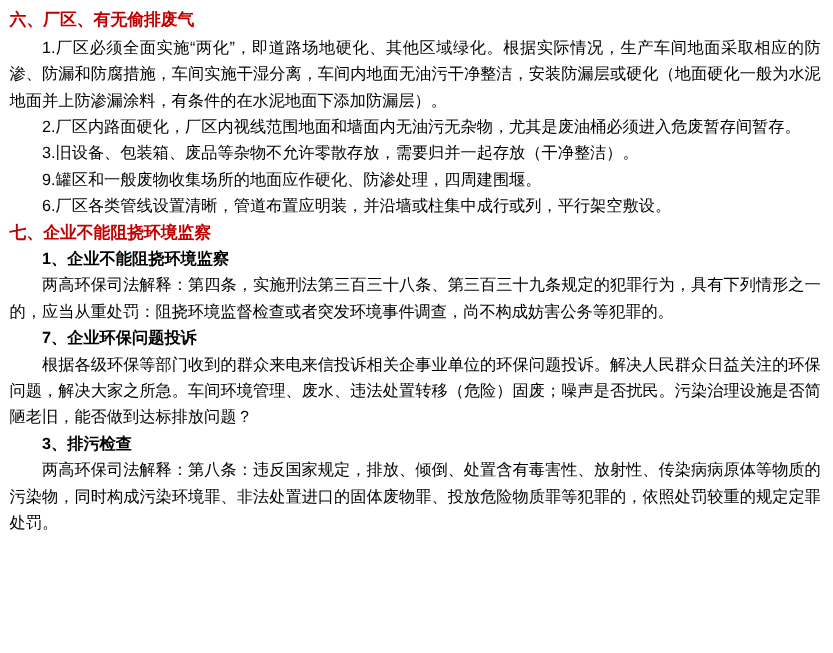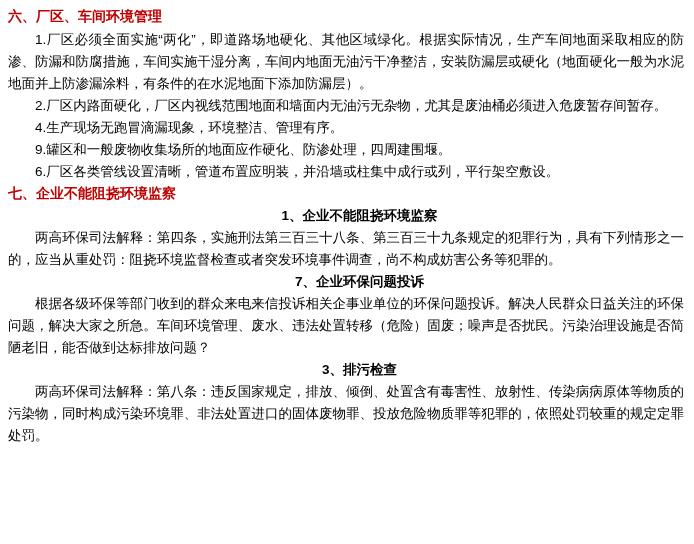--- a/index.html
+++ b/index.html
@@ -36,36 +36,35 @@
     text-align: justify;
     text-justify: inter-ideograph;
     text-indent: 2em;
     line-height: 1.63;
   }
   .sub-heading {
     margin: 0;
     font-weight: bold;
     text-indent: 2em;
     line-height: 1.63;
-    text-align: center;
   }
   .block {
     margin: 0;
   }
 </style>
 </head>
 <body>
 
 <div class="page">
 
   <div class="block">
-    <div class="section-heading">六、厂区、车间环境管理</div>
+    <div class="section-heading">六、厂区、有无偷排废气</div>
     <p class="para">1.厂区必须全面实施“两化”，即道路场地硬化、其他区域绿化。根据实际情况，生产车间地面采取相应的防渗、防漏和防腐措施，车间实施干湿分离，车间内地面无油污干净整洁，安装防漏层或硬化（地面硬化一般为水泥地面并上防渗漏涂料，有条件的在水泥地面下添加防漏层）。</p>
     <p class="para">2.厂区内路面硬化，厂区内视线范围地面和墙面内无油污无杂物，尤其是废油桶必须进入危废暂存间暂存。</p>
-    <p class="para">4.生产现场无跑冒滴漏现象，环境整洁、管理有序。</p>
+    <p class="para">3.旧设备、包装箱、废品等杂物不允许零散存放，需要归并一起存放（干净整洁）。</p>
     <p class="para">9.罐区和一般废物收集场所的地面应作硬化、防渗处理，四周建围堰。</p>
     <p class="para">6.厂区各类管线设置清晰，管道布置应明装，并沿墙或柱集中成行或列，平行架空敷设。</p>
   </div>
 
   <div class="block">
     <div class="section-heading">七、企业不能阻挠环境监察</div>
 
     <p class="sub-heading">1、企业不能阻挠环境监察</p>
     <p class="para">两高环保司法解释：第四条，实施刑法第三百三十八条、第三百三十九条规定的犯罪行为，具有下列情形之一的，应当从重处罚：阻挠环境监督检查或者突发环境事件调查，尚不构成妨害公务等犯罪的。</p>
 

